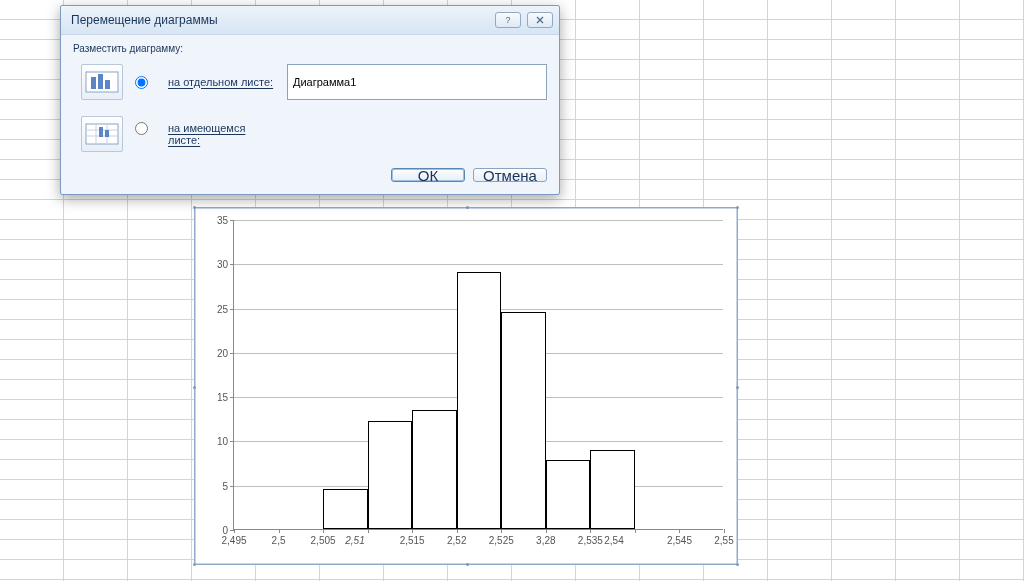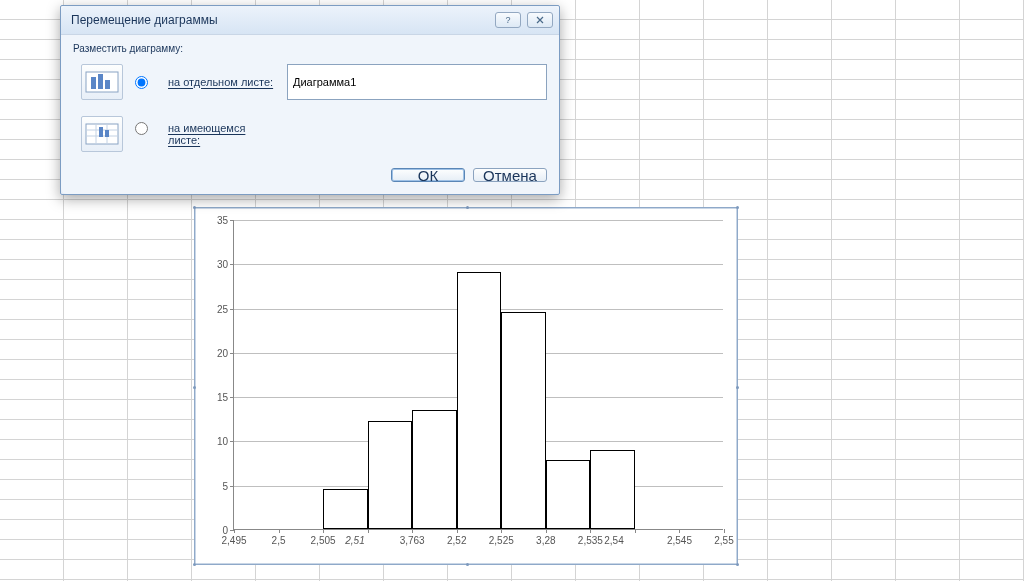--- a/index.html
+++ b/index.html
@@ -290,21 +290,21 @@
       <div class="y-label" style="top: 0px;">35</div>
       <div class="x-tick" style="left: 0px;"></div>
       <div class="x-label" style="left: 0px;">2,495</div>
       <div class="x-tick" style="left: 44.5455px;"></div>
       <div class="x-label" style="left: 44.5455px;">2,5</div>
       <div class="x-tick" style="left: 89.0909px;"></div>
       <div class="x-label" style="left: 89.0909px;">2,505</div>
       <div class="x-tick" style="left: 133.636px;"></div>
       <div class="x-label" style="left: 121px; font-style: italic;">2,51</div>
       <div class="x-tick" style="left: 178.182px;"></div>
-      <div class="x-label" style="left: 178.182px;">3,763</div>
+      <div class="x-label" style="left: 178.182px;">2,515</div>
       <div class="x-tick" style="left: 222.727px;"></div>
       <div class="x-label" style="left: 222.727px;">2,52</div>
       <div class="x-tick" style="left: 267.273px;"></div>
       <div class="x-label" style="left: 267.273px;">2,525</div>
       <div class="x-tick" style="left: 311.818px;"></div>
       <div class="x-label" style="left: 311.818px;">3,28</div>
       <div class="x-tick" style="left: 356.364px;"></div>
       <div class="x-label" style="left: 356.364px;">2,535</div>
       <div class="x-tick" style="left: 400.909px;"></div>
       <div class="x-label" style="left: 380px;">2,54</div>

